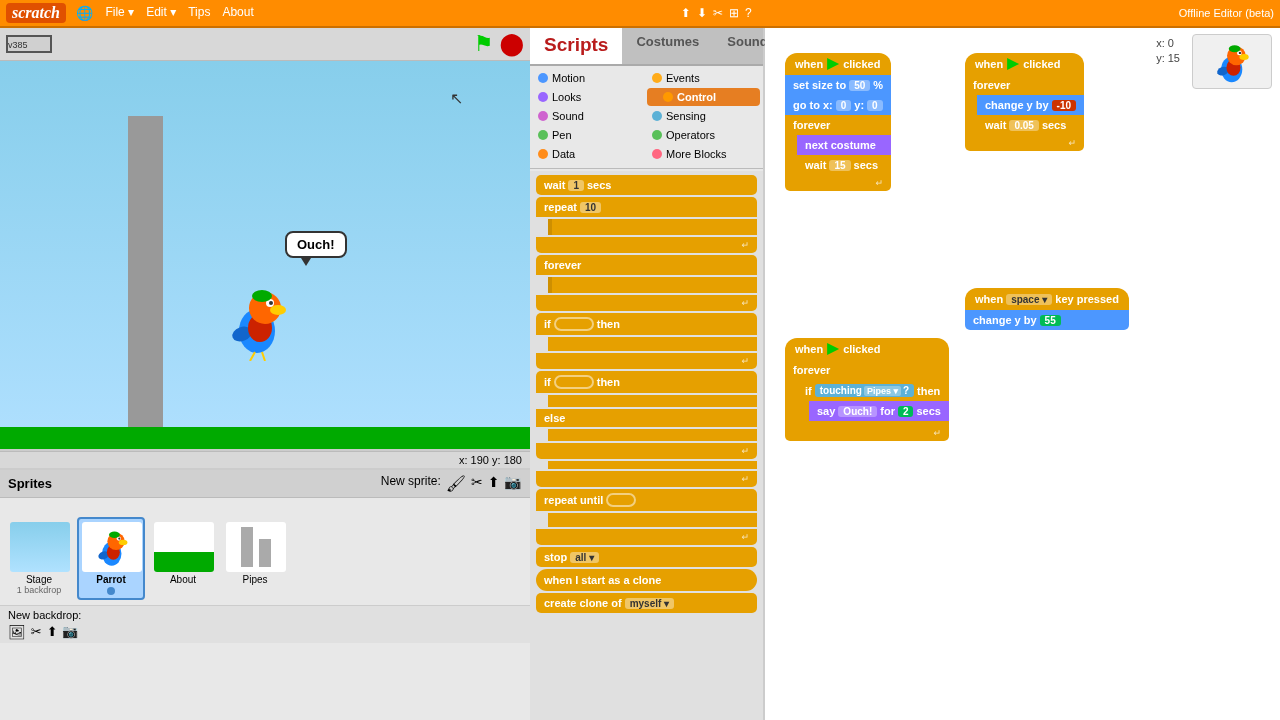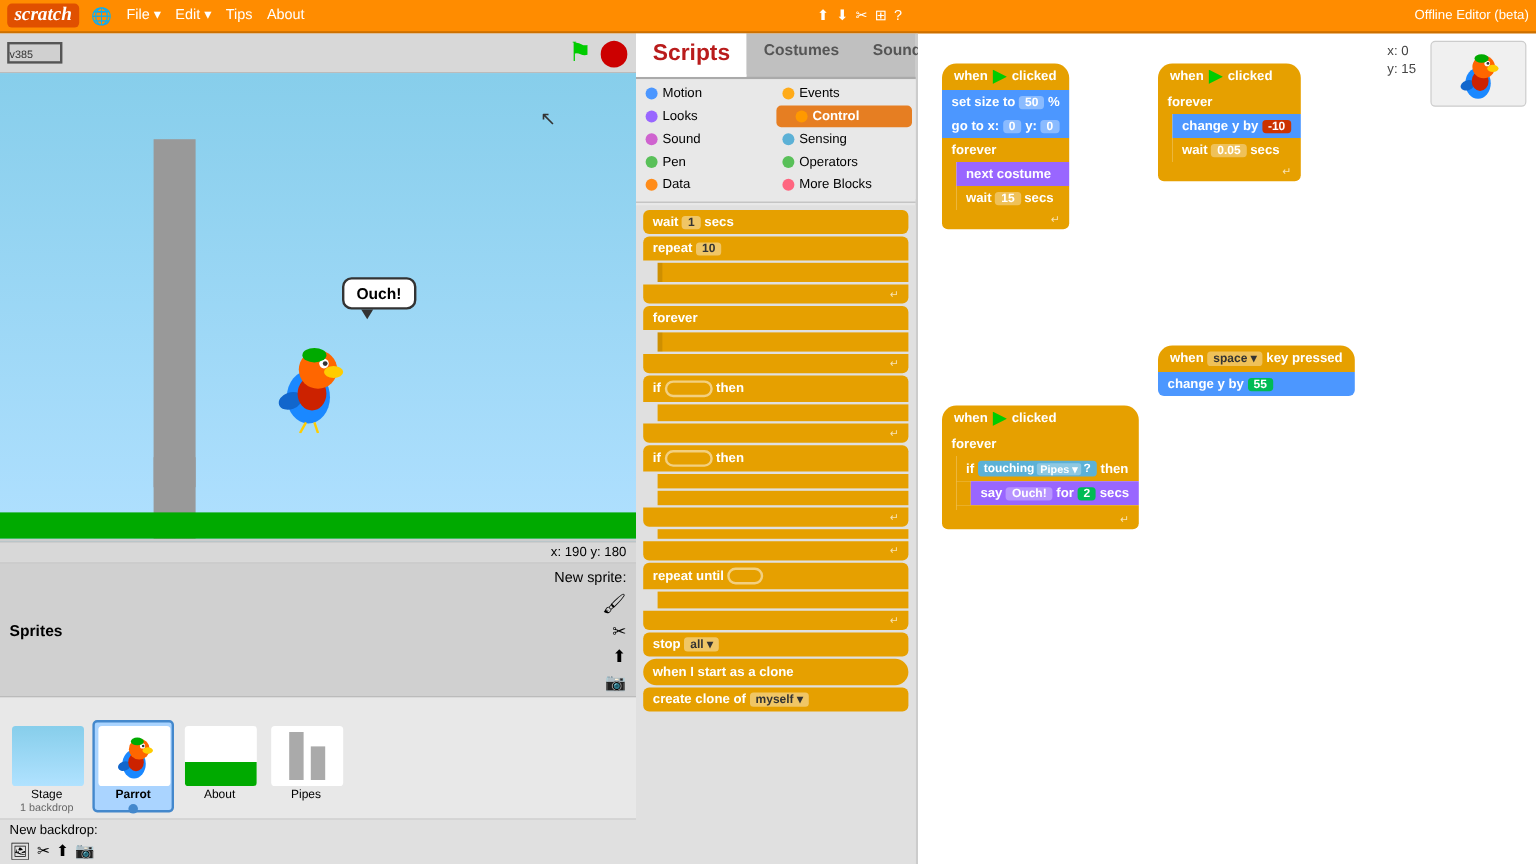--- a/index.html
+++ b/index.html
@@ -117,21 +117,21 @@
       <div style="position:absolute;top:28px;left:450px;font-size:16px;color:#333;">↖</div>
     </div>
 
     <div style="background:#d8d8d8;padding:2px 8px;font-size:11px;text-align:right;border-top:1px solid #bbb;">
       <span>x: 190  y: 180</span>
     </div>
 
     <div id="sprites-panel" style="background:#e8e8e8;flex:1;display:flex;flex-direction:column;overflow:hidden;">
       <div style="display:flex;align-items:center;justify-content:space-between;padding:4px 8px;background:#d0d0d0;border-bottom:1px solid #bbb;">
         <span style="font-weight:bold;font-size:13px;">Sprites</span>
-        <div style="display:flex;align-items:flex-end;gap:5px;flex-direction:column;">
+        <div style="display:flex;align-items:flex-start;gap:5px;">
           <span style="font-size:12px;">New sprite:</span>
           <span style="font-size:16px;cursor:pointer;">🖌</span>
           <span style="font-size:14px;cursor:pointer;">✂</span>
           <span style="font-size:14px;cursor:pointer;">⬆</span>
           <span style="font-size:14px;cursor:pointer;">📷</span>
         </div>
       </div>
 
       <div id="sprites-list" style="display:flex;gap:4px;padding:5px;overflow-x:auto;margin-top:14px;">
 
@@ -266,20 +266,21 @@
       </div>
       <div style="background:#e6a000;height:14px;margin-left:12px;"></div>
       <div style="background:#e6a000;border-radius:0 0 5px 5px;padding:3px 8px;display:flex;justify-content:flex-end;">
           <span style="font-size:9px;color:rgba(255,255,255,0.7);">↵</span>
         </div>
 
       <div style="background:#e6a000;border-radius:5px 5px 0 0;padding:4px 8px;font-size:11px;color:white;font-weight:bold;cursor:pointer;display:flex;align-items:center;gap:3px;">
         if <span style="display:inline-block;width:40px;height:14px;border:2px solid rgba(255,255,255,0.5);border-radius:10px;"></span> then
       </div>
       <div style="background:#e6a000;height:12px;margin-left:12px;"></div>
+      <div style="background:#e6a000;padding:3px 8px;font-size:11px;color:white;font-weight:bold;">else</div>
       <div style="background:#e6a000;height:12px;margin-left:12px;"></div>
       <div style="background:#e6a000;border-radius:0 0 5px 5px;padding:3px 8px;display:flex;justify-content:flex-end;">
           <span style="font-size:9px;color:rgba(255,255,255,0.7);">↵</span>
         </div>
 
       <div style="background:#e6a000;height:8px;margin-left:12px;"></div>
       <div style="background:#e6a000;border-radius:0 0 5px 5px;padding:3px 8px;display:flex;justify-content:flex-end;">
           <span style="font-size:9px;color:rgba(255,255,255,0.7);">↵</span>
         </div>
 

